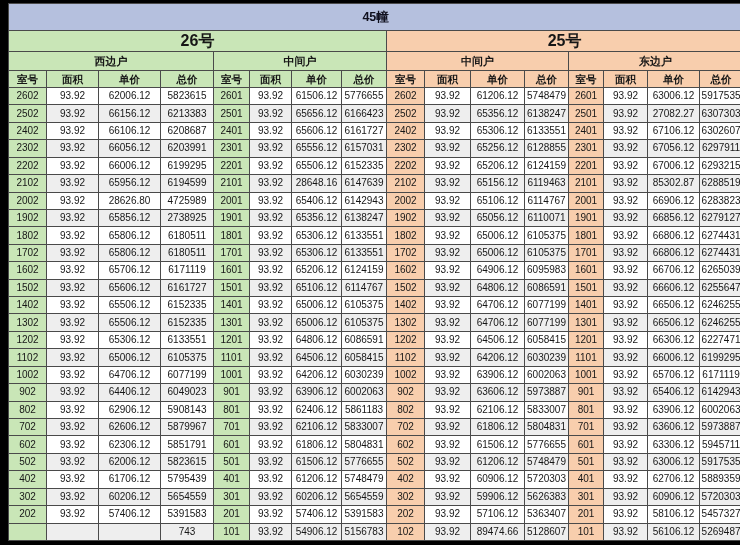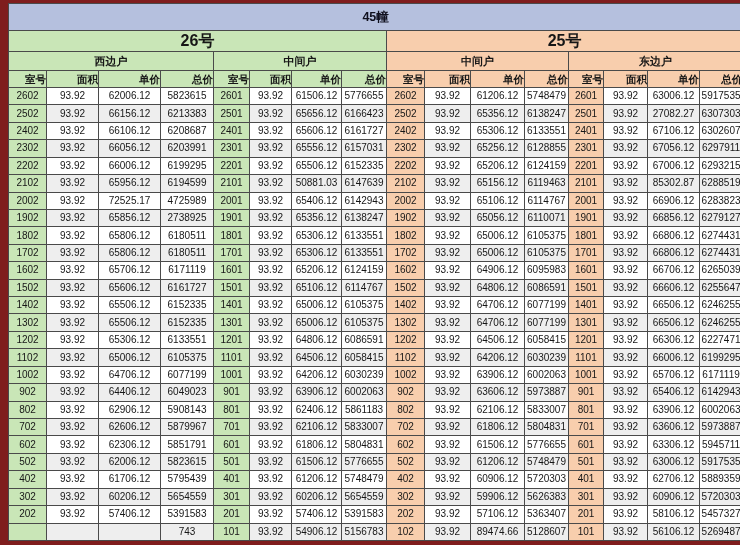--- a/index.html
+++ b/index.html
@@ -1,34 +1,34 @@
 <!DOCTYPE html>
 <html><head>
 <meta charset="utf-8">
 <style>
   html,body{margin:0;padding:0;}
   body{
     width:740px;height:545px;background:#ffffff;
     font-family:"Liberation Sans","DejaVu Sans",sans-serif;
     -webkit-font-smoothing:antialiased;
   }
-  .wrap{position:relative;width:740px;height:545px;overflow:hidden;background:#7f1d1d;}
+  .wrap{position:relative;width:740px;height:545px;overflow:hidden;background:#000000;}
   table.price{
     position:absolute;left:8px;top:3px;width:726px;height:538px;
     border-collapse:collapse;table-layout:fixed;
   }
   td{
     border:1px solid #4a4a4a;text-align:center;vertical-align:middle;
     padding:0;font-size:10px;color:#161616;overflow:hidden;white-space:nowrap;
     line-height:1;
   }
   tr.title-row td{font-size:12.5px;font-weight:bold;height:26px;color:#10101e;}
   tr.bld-row td{font-size:16px;font-weight:bold;height:20px;}
   tr.unit-row td{font-size:11px;font-weight:bold;height:18px;}
-  tr.col-row td{font-size:10.5px;font-weight:bold;height:16px;text-align:right;}
+  tr.col-row td{font-size:10.5px;font-weight:bold;height:16px;}
   .blue{background:#b5c0de;}
   .g{background:#c9e6b7;}
   .p{background:#f8cead;}
   tbody td.d{background:#ffffff;}
   tbody tr:nth-child(even) td.d{background:#eeeeee;}
   .watermark{
     position:absolute;left:9px;top:520px;z-index:6;
     font-size:17px;font-weight:bold;letter-spacing:0.5px;white-space:nowrap;
     color:rgba(245,245,245,0.82);
     -webkit-text-stroke:1.1px #303030;
@@ -184,35 +184,35 @@
           <td class="d">67006.12</td>
           <td class="d">6293215</td>
         </tr>
         <tr>
           <td class="g">2102</td>
           <td class="d">93.92</td>
           <td class="d">65956.12</td>
           <td class="d">6194599</td>
           <td class="g">2101</td>
           <td class="d">93.92</td>
-          <td class="d">50881.03</td>
+          <td class="d">28648.16</td>
           <td class="d">6147639</td>
           <td class="p">2102</td>
           <td class="d">93.92</td>
           <td class="d">65156.12</td>
           <td class="d">6119463</td>
           <td class="p">2101</td>
           <td class="d">93.92</td>
           <td class="d">85302.87</td>
           <td class="d">6288519</td>
         </tr>
         <tr>
           <td class="g">2002</td>
           <td class="d">93.92</td>
-          <td class="d">72525.17</td>
+          <td class="d">28626.80</td>
           <td class="d">4725989</td>
           <td class="g">2001</td>
           <td class="d">93.92</td>
           <td class="d">65406.12</td>
           <td class="d">6142943</td>
           <td class="p">2002</td>
           <td class="d">93.92</td>
           <td class="d">65106.12</td>
           <td class="d">6114767</td>
           <td class="p">2001</td>

